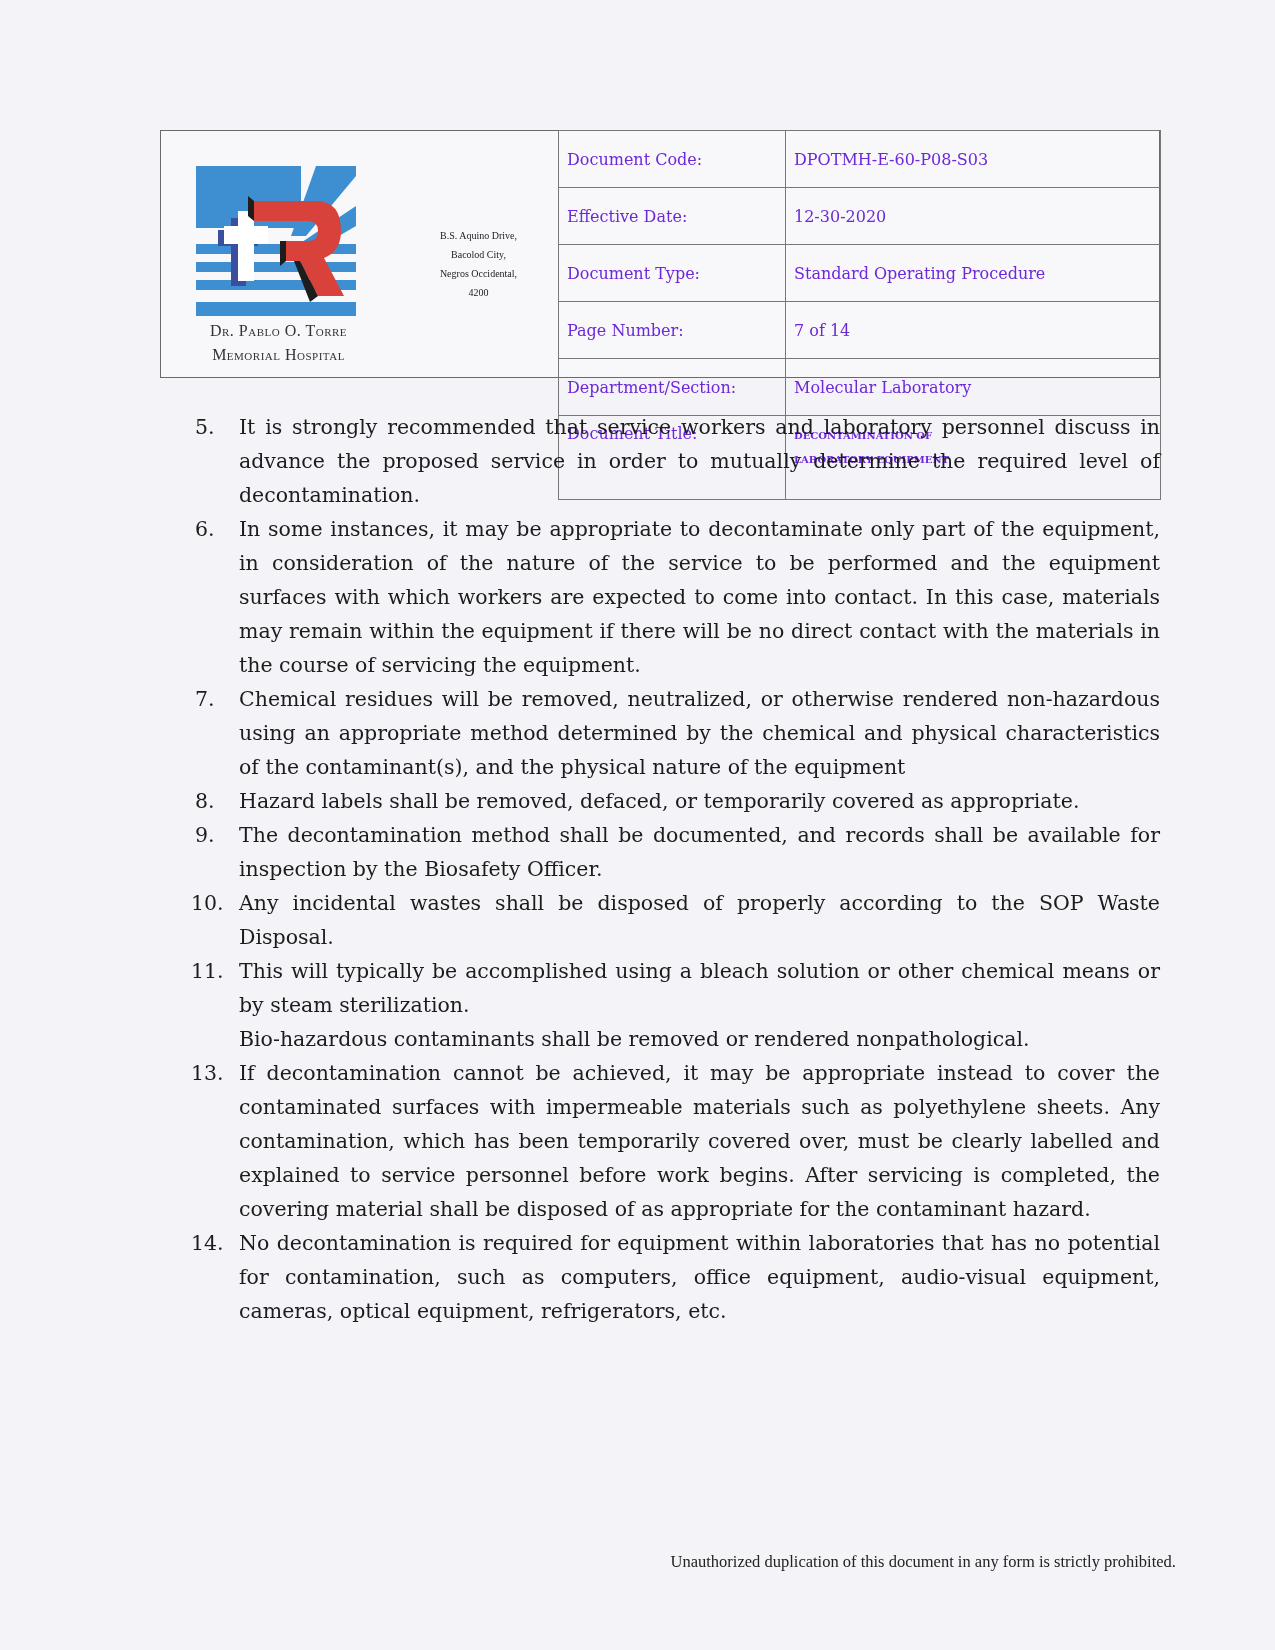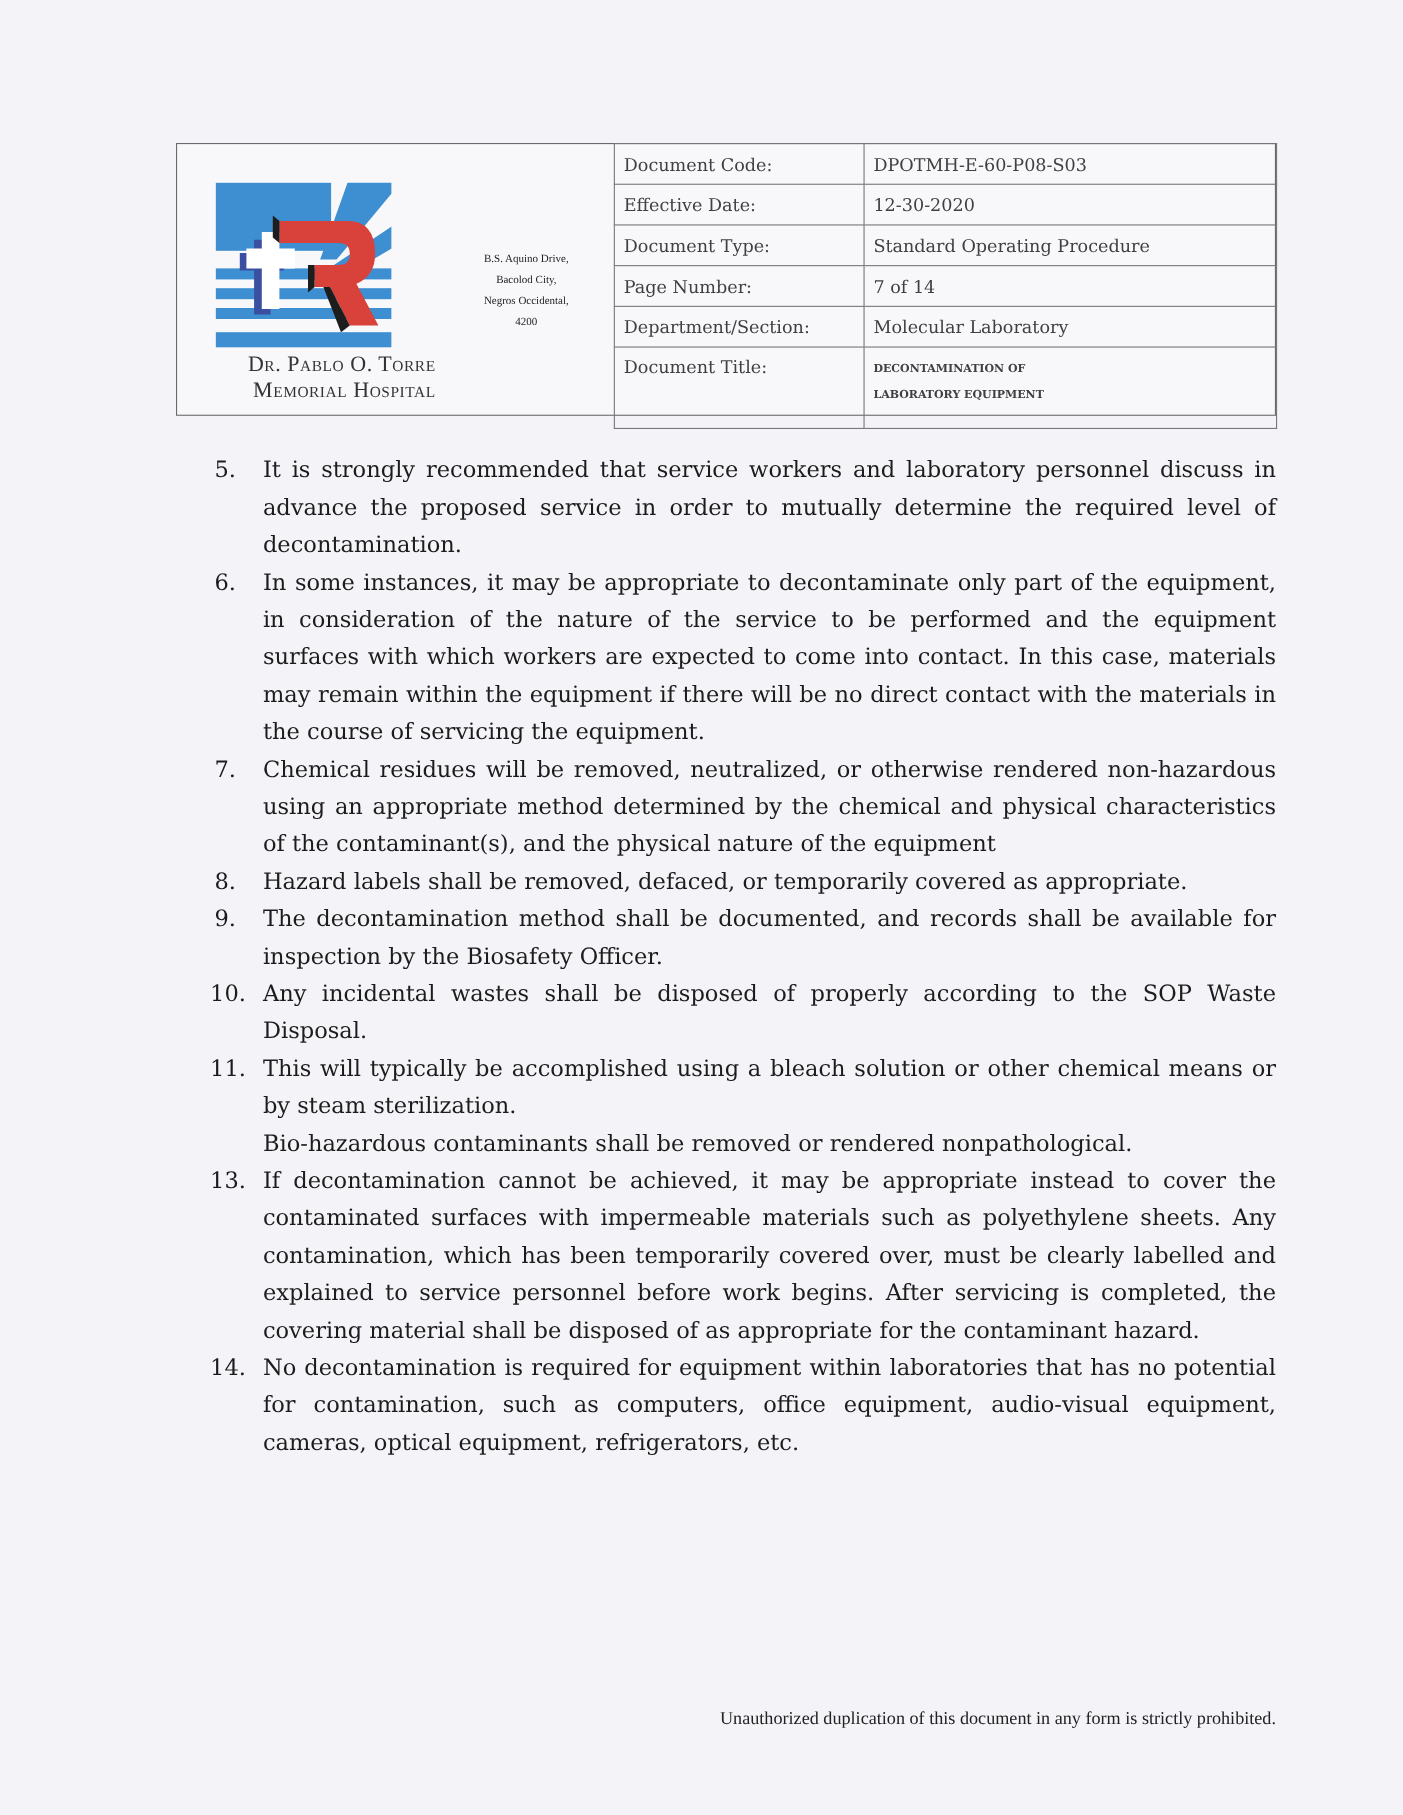--- a/index.html
+++ b/index.html
@@ -8,48 +8,48 @@
     background:#f4f4f8;
     font-family:"DejaVu Serif", serif; color:#1c1c1c;
   }
   .header {
     position:absolute; left:160px; top:130px; width:1000px; height:248px;
     border:1px solid #6a6a6a; box-sizing:border-box; background:#f8f8fa;
   }
   .logo-area { position:absolute; left:0; top:0; width:235px; height:246px; }
   .logo { position:absolute; left:35px; top:35px; width:160px; height:150px; }
   .hospital-name {
-    position:absolute; left:0; top:188px; width:235px; text-align:right;
+    position:absolute; left:0; top:188px; width:235px; text-align:center;
     font-family:"Liberation Serif", serif; font-variant:small-caps;
-    font-size:20px; line-height:24px; color:#333; letter-spacing:0.5px;
+    font-size:16px; line-height:24px; color:#333; letter-spacing:0.5px;
   }
   .address {
     position:absolute; left:235px; top:95px; width:165px; text-align:center;
     font-family:"Liberation Serif", serif; font-size:10px; line-height:19px; color:#222;
   }
   table.meta {
     position:absolute; left:397px; top:-1px; width:603px; border-collapse:collapse;
     font-family:"DejaVu Serif", serif; font-size:16px;
   }
   table.meta td {
-    border:1px solid #777; padding:0 8px; height:36px; vertical-align:middle; color:#404040;
+    border:1px solid #777; padding:10px 8px; height:36px; vertical-align:middle; color:#6d28d9;
   }
   table.meta td.lbl { width:210px; }
   table.meta tr.title td { height:65px; vertical-align:top; padding-top:8px; }
   table.meta .titleval { font-weight:bold; line-height:24px; font-size:10px; }
 
   .body-list {
     position:absolute; left:195px; top:410px; width:965px;
     font-family:"DejaVu Serif", serif; font-size:20.5px; line-height:34px;
   }
   .item { position:relative; padding-left:44px; text-align:justify; }
   .num { position:absolute; left:0; top:0; width:40px; text-align:left; }
   .item.two-digit .num { left:-4px; }
   .footer {
-    position:absolute; right:115px; top:1552px;
+    position:absolute; right:99px; top:1552px;
     font-family:"Liberation Serif", serif; font-size:16.5px; color:#222;
   }
 </style>
 </head>
 <body>
 
 <div class="header">
   <div class="logo-area">
     <svg class="logo" viewBox="0 0 160 150">
       <rect x="0" y="0" width="160" height="150" fill="#f8f8fa"></rect>

